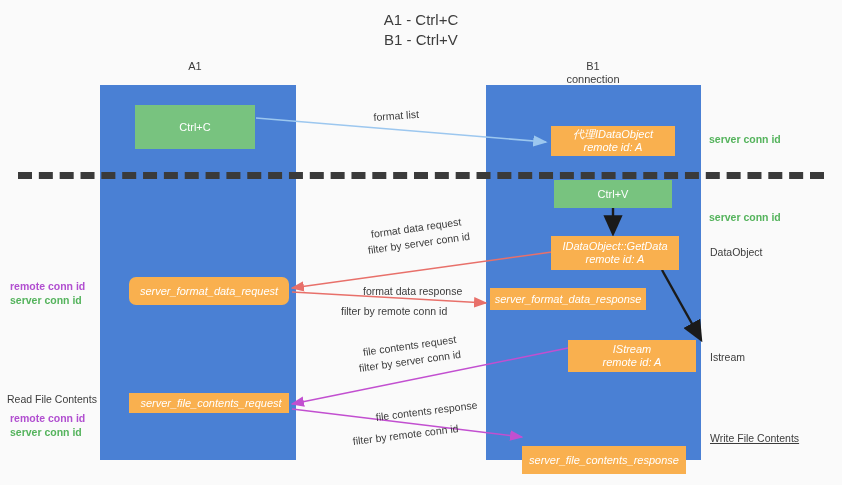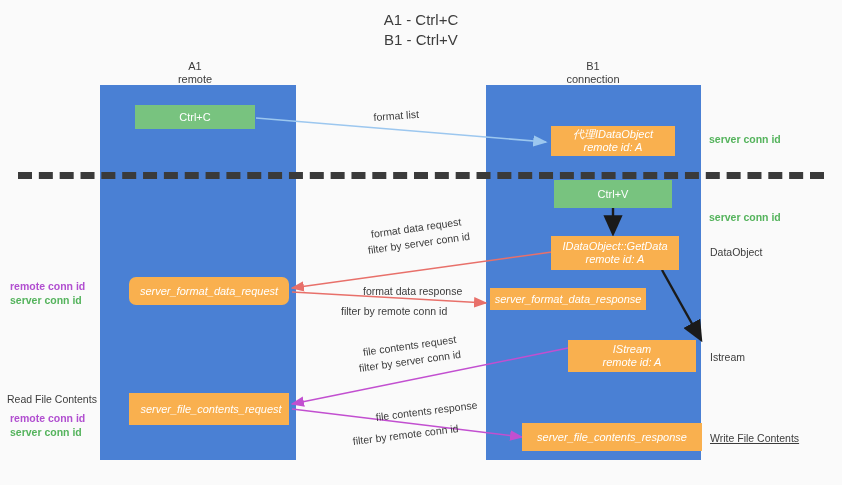--- a/index.html
+++ b/index.html
@@ -85,21 +85,20 @@
 
 <div id="canvas">
 
   <div class="title">
     <div>A1 - Ctrl+C</div>
     <div>B1 - Ctrl+V</div>
   </div>
 
   <div class="col-head" style="left:95px; top:60px;">
     <div>A1</div>
-    <div>remote</div>
   </div>
   <div class="col-head" style="left:493px; top:60px;">
     <div>B1</div>
     <div>connection</div>
   </div>
 
   <div class="lane" style="left:100px; top:85px; width:196px; height:375px;"></div>
   <div class="lane" style="left:486px; top:85px; width:215px; height:375px;"></div>
 
   <svg class="edges">
@@ -128,29 +127,29 @@
 
     <line x1="292" y1="292" x2="486" y2="303" stroke="#e8706a" stroke-width="1.5" marker-end="url(#ah-red)"></line>
 
     <line x1="568" y1="348" x2="292" y2="404" stroke="#c24fd0" stroke-width="1.5" marker-end="url(#ah-purple)"></line>
 
     <line x1="292" y1="409" x2="522" y2="437" stroke="#c24fd0" stroke-width="1.5" marker-end="url(#ah-purple)"></line>
   </svg>
 
   <div class="dashline" style="left:18px; top:172px; width:806px;"></div>
 
-  <div class="node green" style="left:135px; top:105px; width:120px; height:24px;align-items:center;">
+  <div class="node green" style="left:135px; top:105px; width:120px; height:44px;align-items:center;">
     <span>Ctrl+C</span>
   </div>
 
   <div class="node orange" style="left:129px; top:277px; width:160px; height:28px;border-radius:7px;">
     <span>server_format_data_request</span>
   </div>
 
-  <div class="node orange" style="left:129px; top:393px; width:160px; height:32px;padding-left:8px;">
+  <div class="node orange" style="left:129px; top:393px; width:160px; height:20px;padding-left:8px;">
     <span>server_file_contents_request</span>
   </div>
 
   <div class="node orange" style="left:551px; top:126px; width:124px; height:30px;">
     <span>代理IDataObject</span>
     <span>remote id: A</span>
   </div>
 
   <div class="node green" style="left:554px; top:180px; width:118px; height:28px;">
     <span>Ctrl+V</span>
@@ -163,21 +162,21 @@
 
   <div class="node orange" style="left:490px; top:288px; width:156px; height:22px;">
     <span>server_format_data_response</span>
   </div>
 
   <div class="node orange" style="left:568px; top:340px; width:128px; height:32px;">
     <span>IStream</span>
     <span>remote id: A</span>
   </div>
 
-  <div class="node orange" style="left:522px; top:423px; width:180px; height:28px;">
+  <div class="node orange" style="left:522px; top:446px; width:164px; height:28px;">
     <span>server_file_contents_response</span>
   </div>
 
   <div class="lbl" style="left:373px; top:110px; transform:rotate(-4deg); transform-origin:left top;">format list</div>
 
   <div class="lbl" style="left:370px; top:227px; transform:rotate(-8deg); transform-origin:left top;">format data request</div>
   <div class="lbl" style="left:367px; top:243px; transform:rotate(-8deg); transform-origin:left top;">
     <span>filter by </span><span class="green-t">server conn id</span>
   </div>
 

